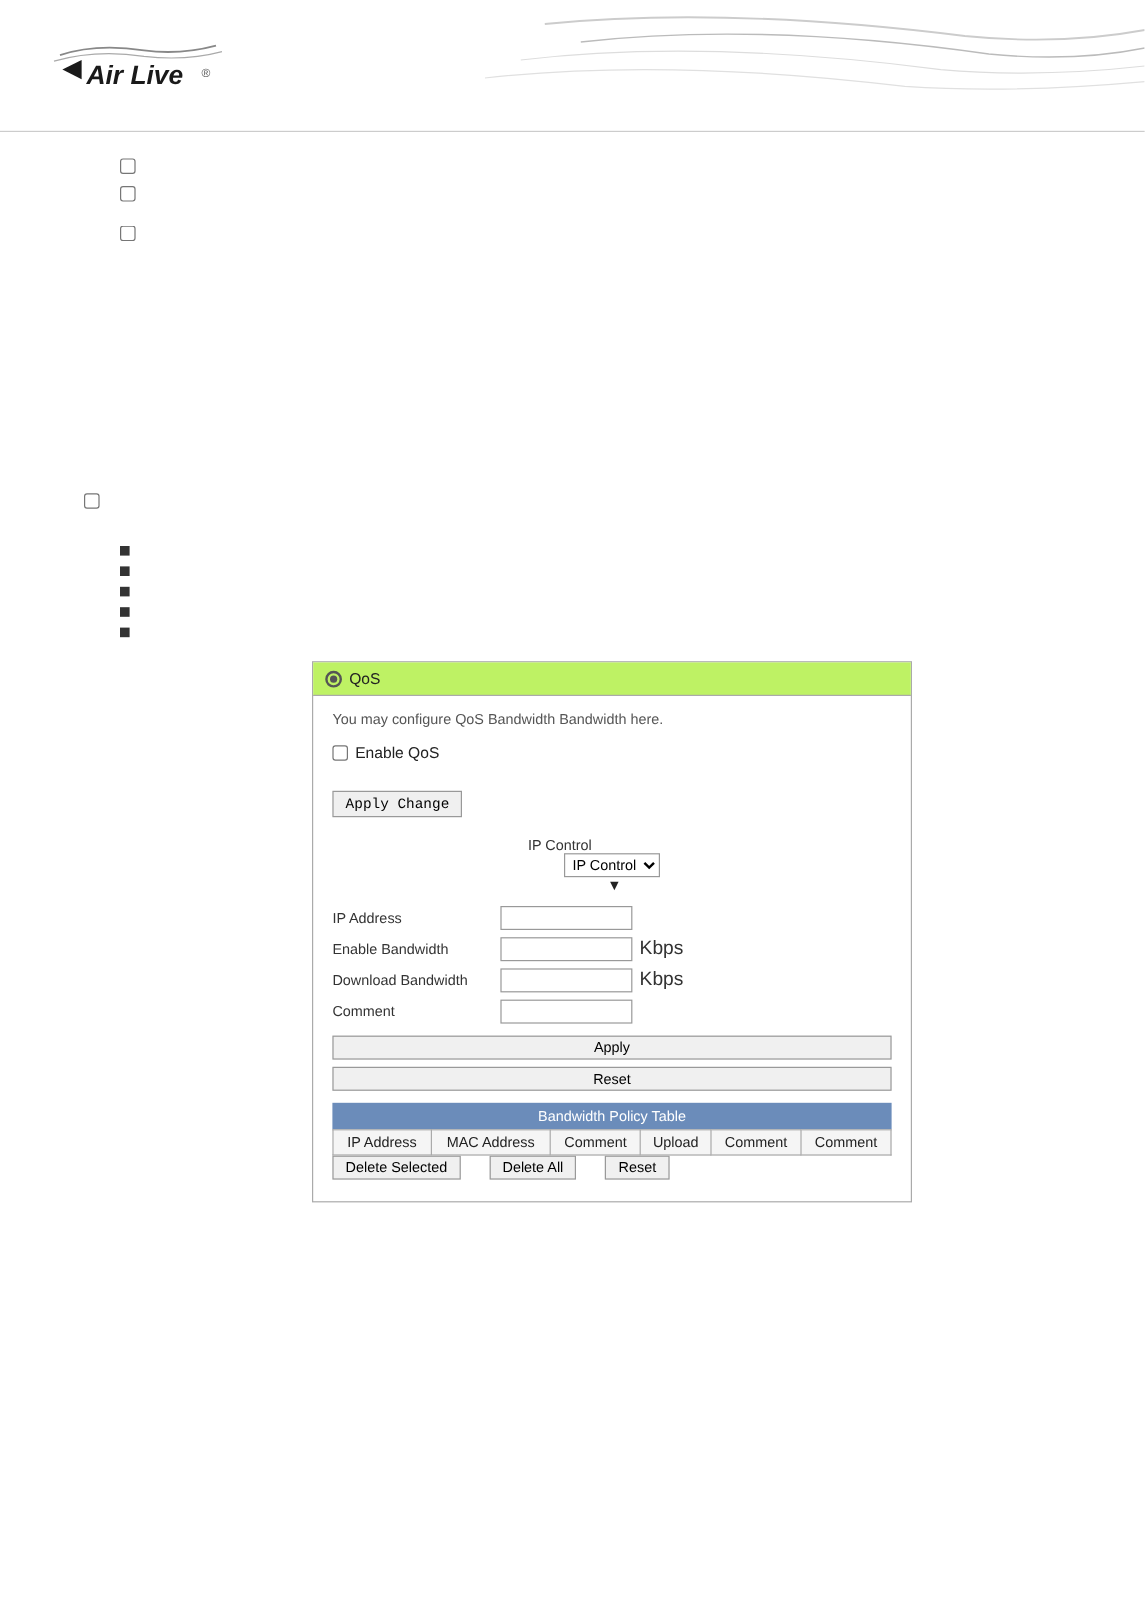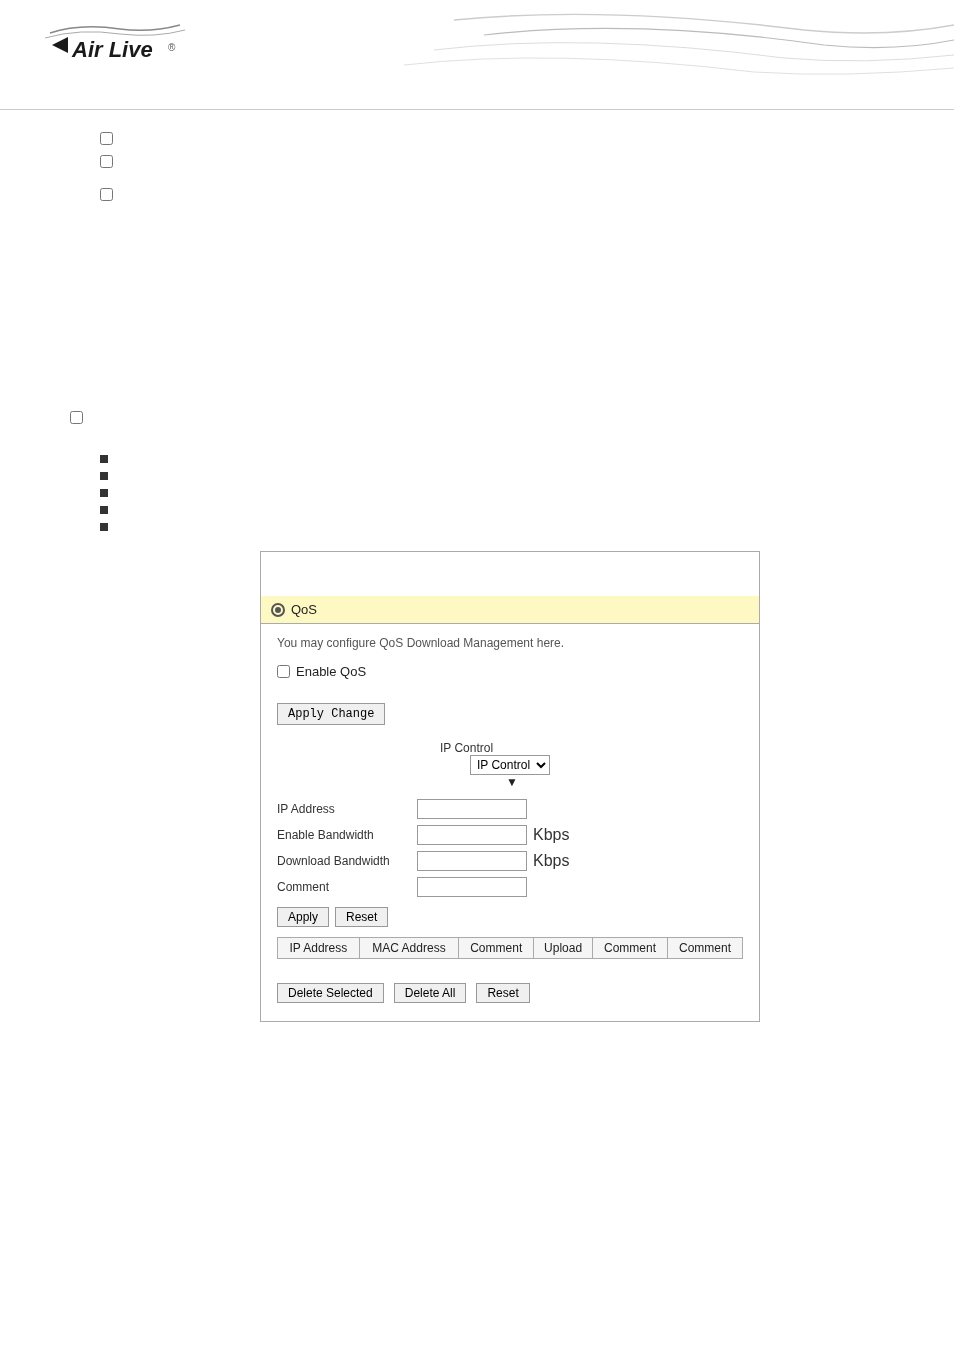--- a/index.html
+++ b/index.html
@@ -16,21 +16,21 @@
 
     
     .header {
       position: relative;
       height: 110px;
       background: #fff;
       border-bottom: 1px solid #ccc;
     }
     .logo-area {
       position: absolute;
-      top: 15px;
+      top: 28px;
       left: 40px;
     }
 
     
     .swoosh {
       position: absolute;
       top: 0;
       right: 0;
       width: 550px;
       height: 110px;
@@ -88,28 +88,27 @@
 
     
     .qos-panel {
       margin: 20px 0 0 220px;
       border: 1px solid #aaa;
       background: #fff;
       width: 500px;
       padding: 0;
     }
     .qos-panel-header {
-      background: #fef9c3;
+      background: #bef264;
       padding: 6px 10px;
       border-bottom: 1px solid #aaa;
       font-size: 13px;
       display: flex;
       align-items: center;
       gap: 6px;
-      margin-top: 44px;
     }
     .qos-radio-icon {
       width: 14px;
       height: 14px;
       border: 2px solid #555;
       border-radius: 50%;
       display: inline-flex;
       align-items: center;
       justify-content: center;
       flex-shrink: 0;
@@ -180,20 +179,21 @@
       font-size: 12px;
       border: 1px solid #999;
       background: #fff;
       padding: 0 2px;
     }
     .form-buttons {
       display: flex;
       gap: 6px;
       margin-top: 10px;
       margin-bottom: 0;
+      flex-direction: column;
     }
     .btn {
       padding: 2px 10px;
       font-size: 12px;
       background: #f0f0f0;
       border: 1px solid #999;
       cursor: pointer;
     }
 
     
@@ -214,22 +214,22 @@
     }
     .bw-table th {
       border: 1px solid #aaa;
       padding: 3px 6px;
       background: #f5f5f5;
       font-weight: normal;
       text-align: center;
     }
     .table-buttons {
       display: flex;
-      gap: 10px;
-      margin-top: 24px;
+      gap: 24px;
+      margin-top: 0;
       padding-bottom: 6px;
       align-items: center;
     }
   </style>
 </head>
 <body>
 
 <div class="header">
   <div class="logo-area">
     
@@ -302,21 +302,21 @@
       <span class="bullet-text"></span>
     </div>
   </div>
 
   <div class="qos-panel">
     <div class="qos-panel-header">
       <span class="qos-radio-icon"></span>
       <span>QoS</span>
     </div>
     <div class="qos-panel-body">
-      <div class="qos-desc">You may configure QoS Download Management here.</div>
+      <div class="qos-desc">You may configure QoS Bandwidth Bandwidth here.</div>
 
       
       <div class="qos-enable-row">
         <input type="checkbox" style="">
         <span>Enable QoS</span>
       </div>
 
       
       <button class="apply-change-btn">Apply Change</button>
 
@@ -356,20 +356,21 @@
       </div>
 
       
       <div class="form-buttons">
         <button class="btn">Apply</button>
         <button class="btn">Reset</button>
       </div>
 
       
       <div class="bw-table-section">
+        <div class="bw-table-header">Bandwidth Policy Table</div>
         <table class="bw-table">
           <thead>
             <tr>
               <th>IP Address</th>
               <th>MAC Address</th>
               <th>Comment</th>
               <th>Upload</th>
               <th>Comment</th>
               <th>Comment</th>
             </tr>

